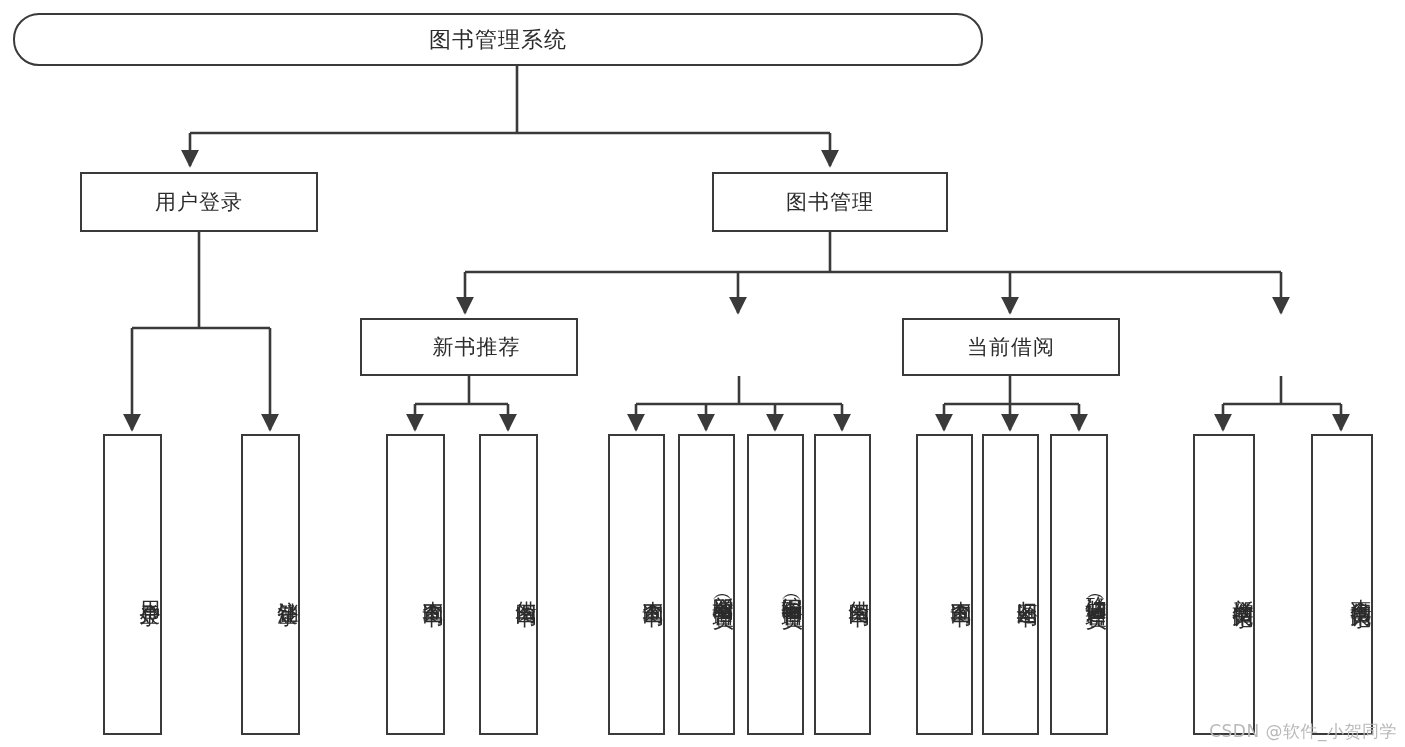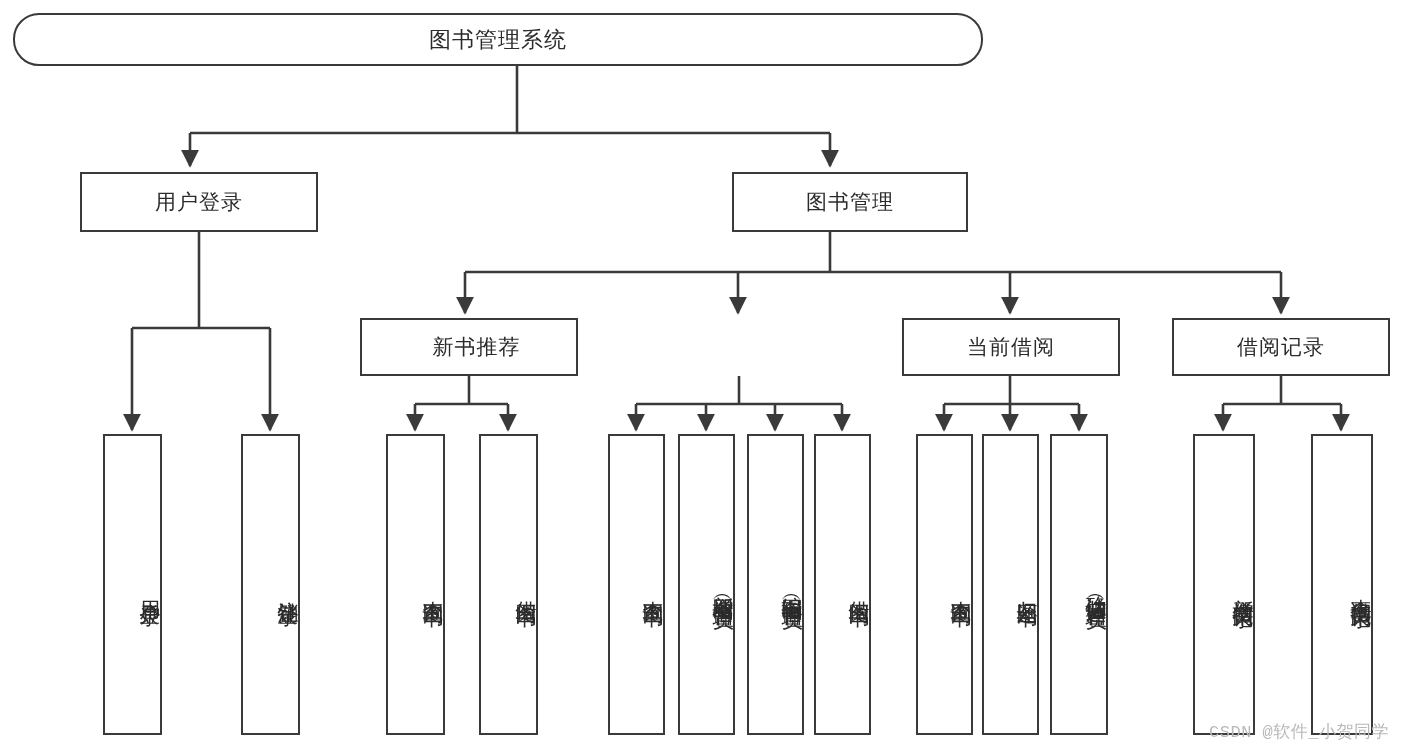--- a/index.html
+++ b/index.html
@@ -49,27 +49,26 @@
     padding-top: 6px;
     align-items: flex-start;
     justify-content: center;
     white-space: nowrap;
   }
   .node.root {
     font-size: 22px;
   }
   .watermark {
     position: absolute;
-    right: 16px;
+    right: 8px;
     bottom: 4px;
     font-size: 17px;
     color: #b9b9b9;
     white-space: nowrap;
     letter-spacing: 0.5px;
-    font-family: Liberation Mono, monospace;
   }
 </style>
 </head>
 <body>
 
 <div id="canvas">
 
   <svg id="wires" viewBox="0 0 1405 747" xmlns="http://www.w3.org/2000/svg">
     <defs>
       <marker id="arrow" viewBox="0 0 10 10" refX="9" refY="5" markerWidth="7" markerHeight="7" orient="auto-start-reverse">
@@ -119,25 +118,24 @@
       <path d="M 1281 376 L 1281 404"></path>
       <path d="M 1223 404 L 1341 404"></path>
       <path d="M 1223 404 L 1223 430" marker-end="url(#arrow)"></path>
       <path d="M 1341 404 L 1341 430" marker-end="url(#arrow)"></path>
     </g>
   </svg>
 
   <div class="node horiz root" style="left:13px; top:13px; width:970px; height:53px;border-radius:26px;">图书管理系统</div>
 
   <div class="node horiz" style="left:80px; top:172px; width:238px; height:60px;">用户登录</div>
-  <div class="node horiz" style="left:712px; top:172px; width:236px; height:60px;margin-left:20px;">图书管理</div>
+  <div class="node horiz" style="left:712px; top:172px; width:236px; height:60px;">图书管理</div>
 
   <div class="node horiz" style="left:360px; top:318px; width:218px; height:58px;padding-left:15px;">新书推荐</div>
   <div class="node horiz" style="left:902px; top:318px; width:218px; height:58px;">当前借阅</div>
-  <div class="node horiz" style="left:1172px; top:318px; width:218px; height:58px;">借阅记录</div>
 
   <div class="node vert" style="left:103px; top:434px; width:59px; height:301px;">用户登录</div>
   <div class="node vert" style="left:241px; top:434px; width:59px; height:301px;">注销登录</div>
 
   <div class="node vert" style="left:386px; top:434px; width:59px; height:301px;">查询图书</div>
   <div class="node vert" style="left:479px; top:434px; width:59px; height:301px;">借阅图书</div>
 
   <div class="node vert" style="left:608px; top:434px; width:57px; height:301px;">查询图书</div>
   <div class="node vert" style="left:678px; top:434px; width:57px; height:301px;">新增图书（管理员）</div>
   <div class="node vert" style="left:747px; top:434px; width:57px; height:301px;">编辑图书（管理员）</div>

